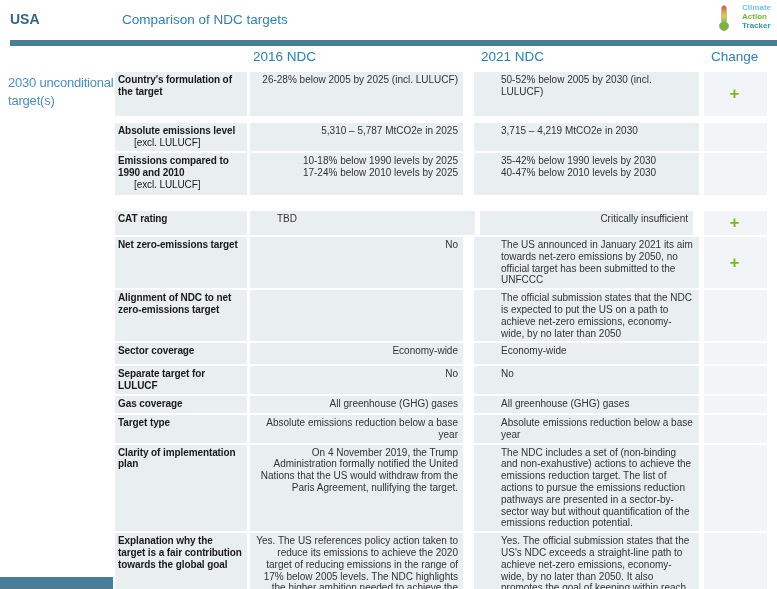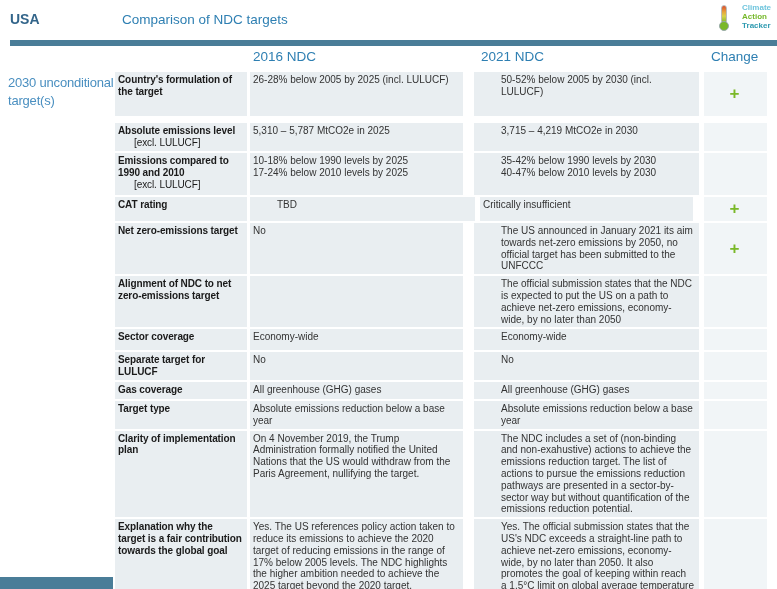--- a/index.html
+++ b/index.html
@@ -27,21 +27,21 @@
   .sidebar-label { position:absolute; left:8px; top:74px; width:112px; font-size:13px;
                    color:#4a8fc0; line-height:1.35; letter-spacing:-0.2px; }
 
   .table { position:absolute; left:115px; top:72px; width:658px; display:flex; flex-direction:column; }
   .row { display:flex; }
   .cell { background:#e9eef1; font-size:10px; line-height:1.18; color:#333;
           padding:2px 5px 2px 3px; }
   .cell.label  { width:132px; margin-right:3px; color:#1a1a1a; letter-spacing:-0.1px; }
   .cell.label .lbl { font-weight:bold; }
   .cell.label .sub { font-weight:normal;margin-left:16px; }
-  .cell.v2016  { width:213px; margin-right:11px; white-space:pre-line; }
+  .cell.v2016  { width:213px; margin-right:11px; white-space:pre-line;text-align:right; }
   .cell.v2021  { width:225px; margin-right:5px;  white-space:pre-line;padding-left:27px; }
   .cell.change { width:63px; background:#f1f5f7; display:flex; align-items:center; justify-content:center; }
   .plus { color:#7ab828; font-size:17px; font-weight:bold; }
 
   .footer-bar { position:absolute; left:0; top:577px; width:113px; height:12px; background:#4a7d98; }
 </style>
 </head>
 <body>
 
 <div class="page">
@@ -98,21 +98,21 @@
       <div class="sub">[excl. LULUCF]</div>
     </div>
     <div class="cell v2016">10-18% below 1990 levels by 2025
 17-24% below 2010 levels by 2025</div>
     <div class="cell v2021">35-42% below 1990 levels by 2030
 40-47% below 2010 levels by 2030</div>
     <div class="cell change">
       <span class="plus"></span>
     </div>
   </div>
-      <div class="row" style="min-height: 15px; margin-top: 2px;">
+      <div class="row" style="min-height: 15px; margin-top: 16px;">
     <div class="cell label">
       <span class="lbl">CAT rating</span>
       
     </div>
     <div class="cell v2021">TBD</div>
     <div class="cell v2016">Critically insufficient</div>
     <div class="cell change">
       <span class="plus">+</span>
     </div>
   </div>

